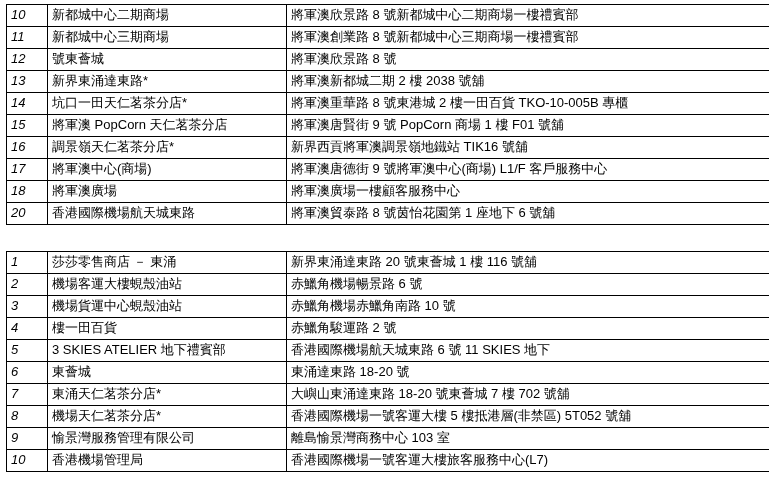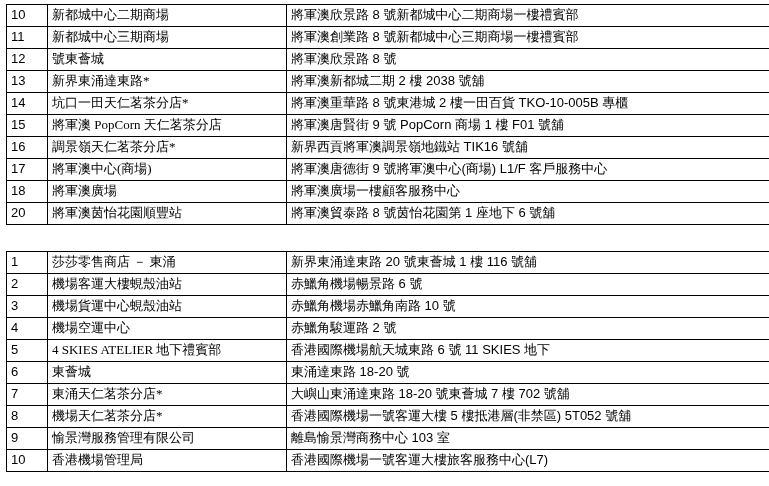--- a/index.html
+++ b/index.html
@@ -31,22 +31,22 @@
   table.grid td {
     border: 1px solid #000000;
     padding: 1px 4px 2px 4px;
     font-size: 13px;
     line-height: 16px;
     height: 18px;
     vertical-align: middle;
     white-space: nowrap;
     overflow: hidden;
   }
-  td.c-num { width: 32px; }
-  td.c-name { width: 230px; font-family: Liberation Serif, serif; }
+  td.c-num { width: 32px; font-style: italic; }
+  td.c-name { width: 230px; }
   td.c-addr { width: 495px; }
 
   .section-gap {
     height: 26px;
   }
   .section-title {
     font-size: 13px;
     line-height: 16px;
     padding: 0 0 3px 2px;
     white-space: nowrap;
@@ -99,21 +99,21 @@
         <td class="c-name">將軍澳中心(商場)</td>
         <td class="c-addr">將軍澳唐德街 9 號將軍澳中心(商場) L1/F 客戶服務中心</td>
       </tr>
       <tr>
         <td class="c-num">18</td>
         <td class="c-name">將軍澳廣場</td>
         <td class="c-addr">將軍澳廣場一樓顧客服務中心</td>
       </tr>
       <tr>
         <td class="c-num">20</td>
-        <td class="c-name">將軍澳茵怡花園順豐站</td>
+        <td class="c-name">香港國際機場航天城東路</td>
         <td class="c-addr">將軍澳貿泰路 8 號茵怡花園第 1 座地下 6 號舖</td>
       </tr>
     </tbody>
   </table>
 
   <div class="section-gap"></div>
 
 
   <table class="grid">
     <tbody>
@@ -127,26 +127,26 @@
         <td class="c-name">機場客運大樓蜆殼油站</td>
         <td class="c-addr">赤鱲角機場暢景路 6 號</td>
       </tr>
       <tr>
         <td class="c-num">3</td>
         <td class="c-name">機場貨運中心蜆殼油站</td>
         <td class="c-addr">赤鱲角機場赤鱲角南路 10 號</td>
       </tr>
       <tr>
         <td class="c-num">4</td>
-        <td class="c-name">機場空運中心</td>
+        <td class="c-name">樓一田百貨</td>
         <td class="c-addr">赤鱲角駿運路 2 號</td>
       </tr>
       <tr>
         <td class="c-num">5</td>
-        <td class="c-name">4 SKIES ATELIER  地下禮賓部</td>
+        <td class="c-name">3 SKIES ATELIER  地下禮賓部</td>
         <td class="c-addr">香港國際機場航天城東路 6 號 11 SKIES  地下</td>
       </tr>
       <tr>
         <td class="c-num">6</td>
         <td class="c-name">東薈城</td>
         <td class="c-addr">東涌達東路 18-20 號</td>
       </tr>
       <tr>
         <td class="c-num">7</td>
         <td class="c-name">東涌天仁茗茶分店*</td>

